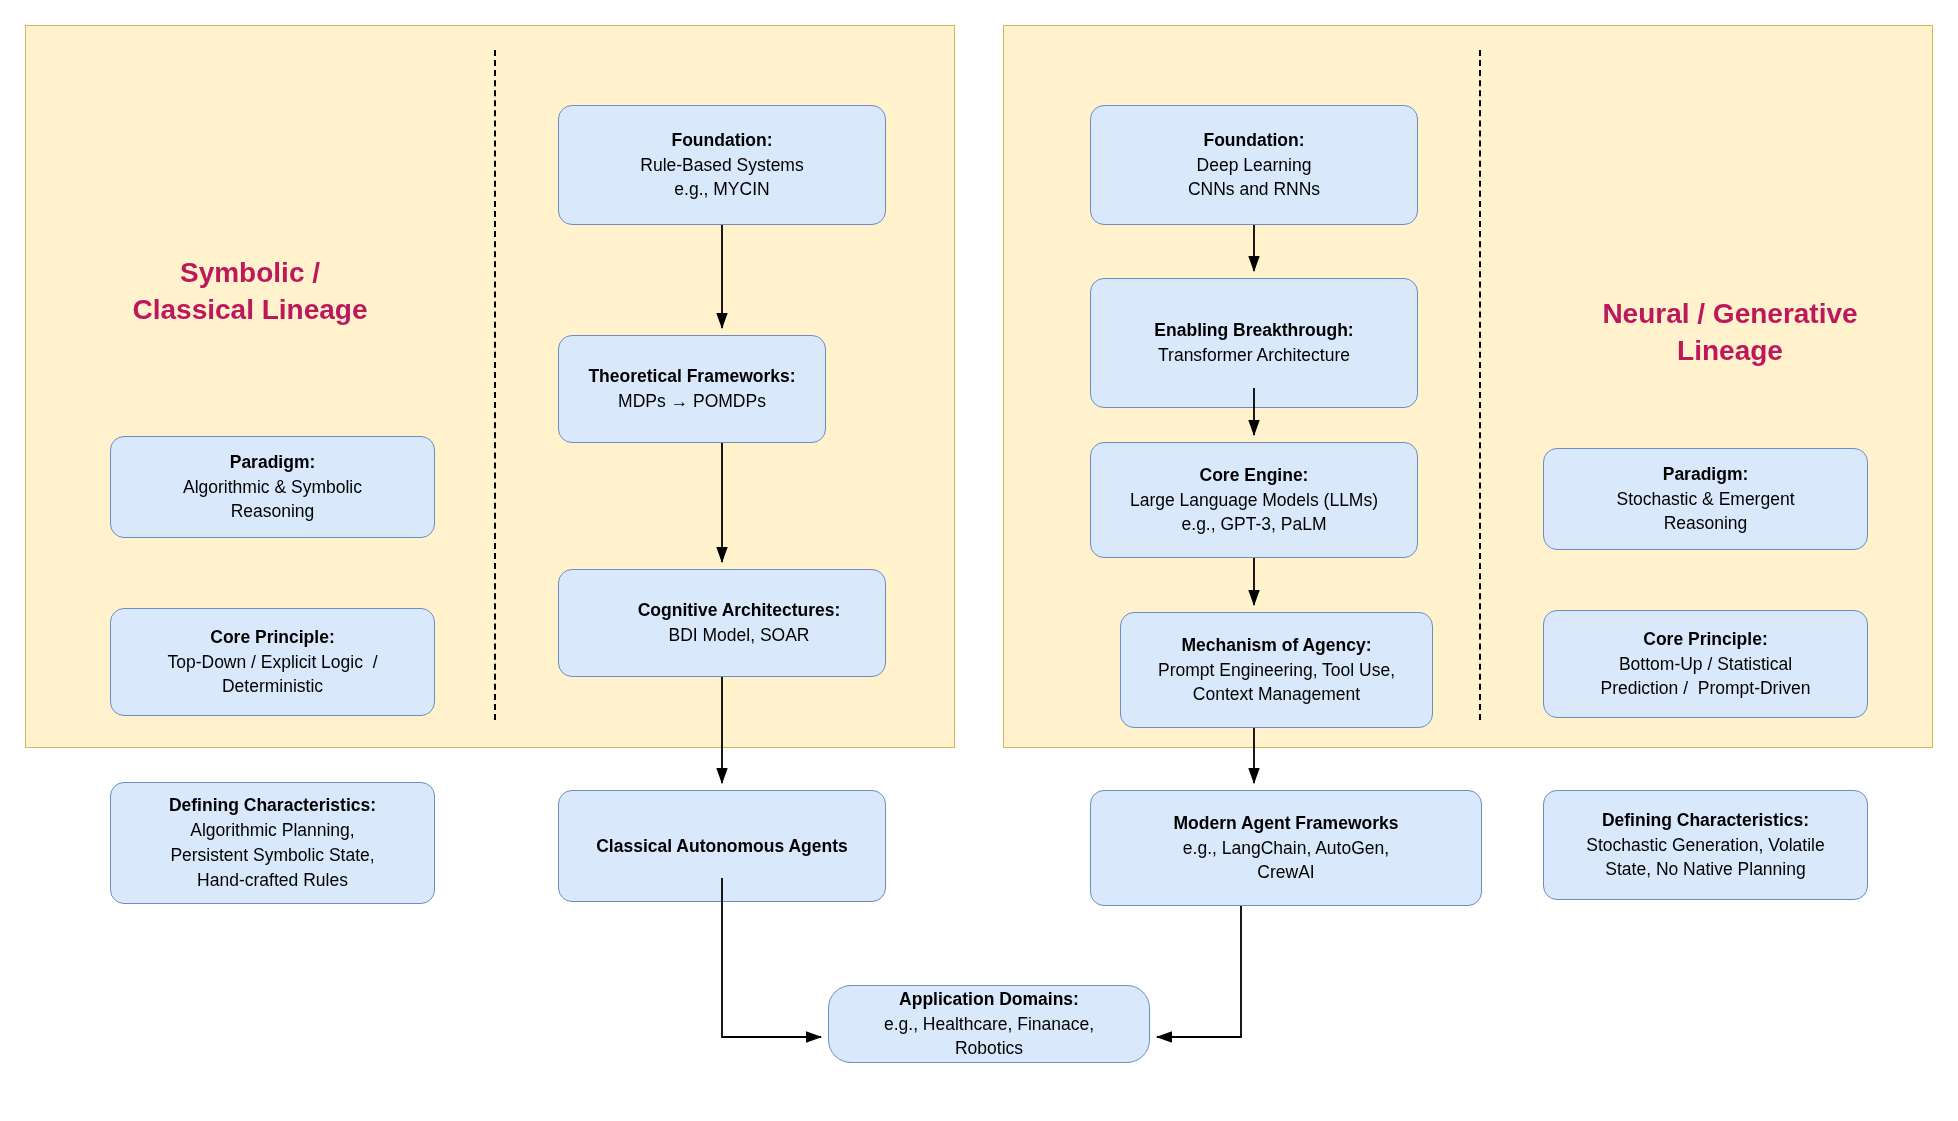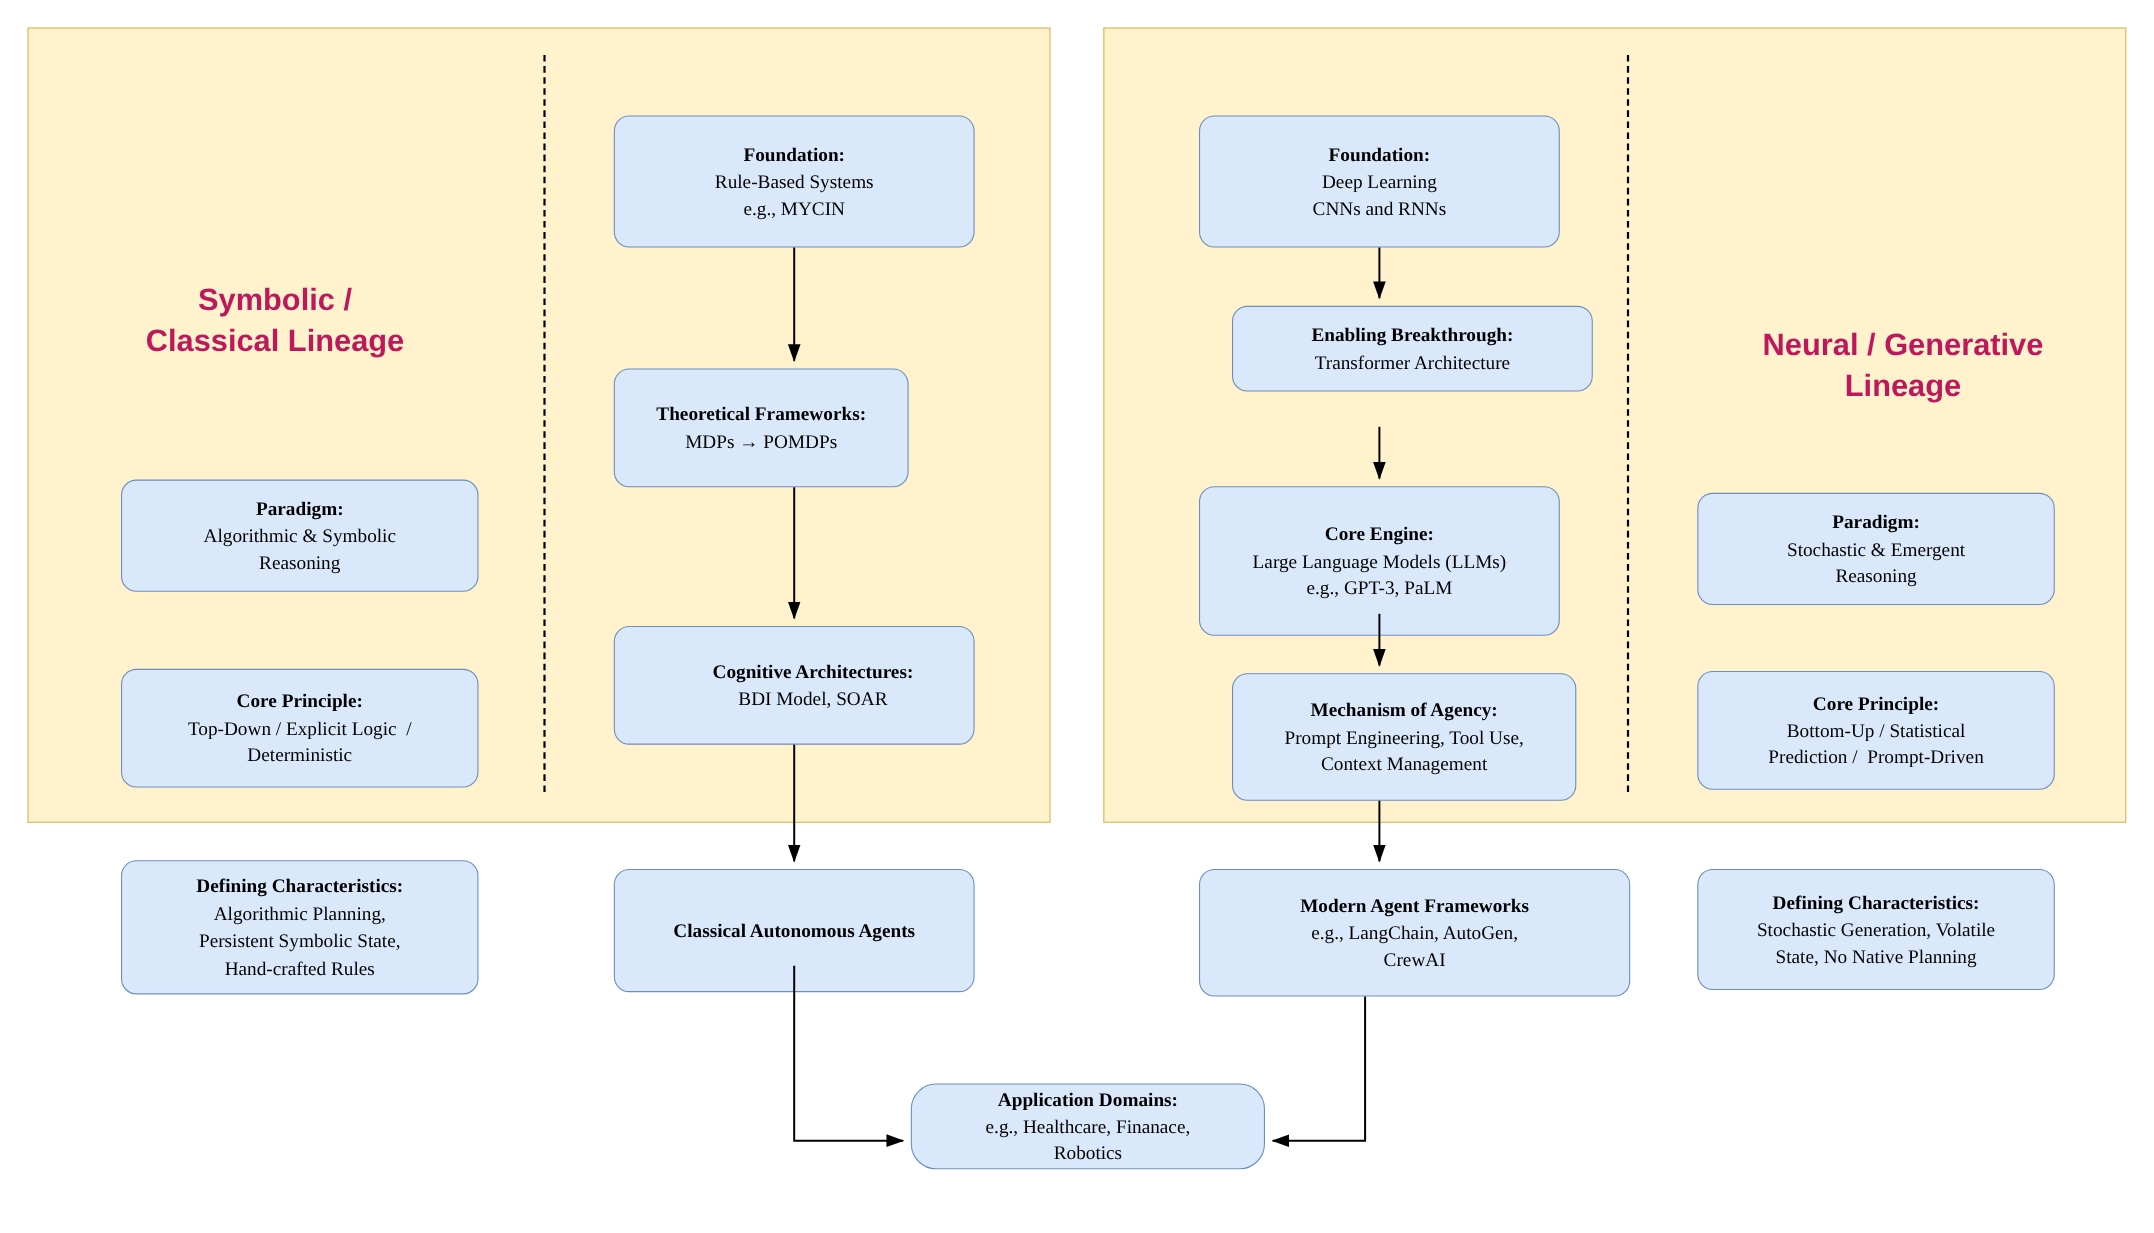--- a/index.html
+++ b/index.html
@@ -60,40 +60,39 @@
     box-sizing: border-box;
     display: flex;
     flex-direction: column;
     align-items: center;
     justify-content: center;
     text-align: center;
     color: #000000;
     font-size: 17.5px;
     line-height: 1.42;
     padding: 6px 10px;
-    font-family: Liberation Serif, serif;
   }
   .node .hdr { font-weight: bold; }
   .node .ln  { font-weight: normal; white-space: pre; }
 
   
   #n-left-paradigm   { left: 110px; top: 436px; width: 325px; height: 102px; }
   #n-left-principle  { left: 110px; top: 608px; width: 325px; height: 108px; }
   #n-left-defining   { left: 110px; top: 782px; width: 325px; height: 122px; }
 
   
   #n-found-sym       { left: 558px; top: 105px; width: 328px; height: 120px; }
   #n-theoretical     { left: 558px; top: 335px; width: 268px; height: 108px; }
   #n-cognitive       { left: 558px; top: 569px; width: 328px; height: 108px; padding-left: 44px; }
   #n-classical       { left: 558px; top: 790px; width: 328px; height: 112px; }
 
   
   #n-found-neu       { left: 1090px; top: 105px; width: 328px; height: 120px; }
-  #n-enabling        { left: 1120px; top: 278px; width: 328px; height: 78px; }
-  #n-core-engine     { left: 1090px; top: 442px; width: 328px; height: 136px; }
+  #n-enabling        { left: 1090px; top: 278px; width: 328px; height: 130px; }
+  #n-core-engine     { left: 1090px; top: 442px; width: 328px; height: 116px; }
   #n-mechanism       { left: 1120px; top: 612px; width: 313px; height: 116px; }
   #n-modern          { left: 1090px; top: 790px; width: 392px; height: 116px; }
 
   
   #n-right-paradigm  { left: 1543px; top: 448px; width: 325px; height: 102px; }
   #n-right-principle { left: 1543px; top: 610px; width: 325px; height: 108px; }
   #n-right-defining  { left: 1543px; top: 790px; width: 325px; height: 110px; }
 
   
   #n-application     { left: 828px; top: 985px; width: 322px; height: 78px; border-radius: 23px; }

